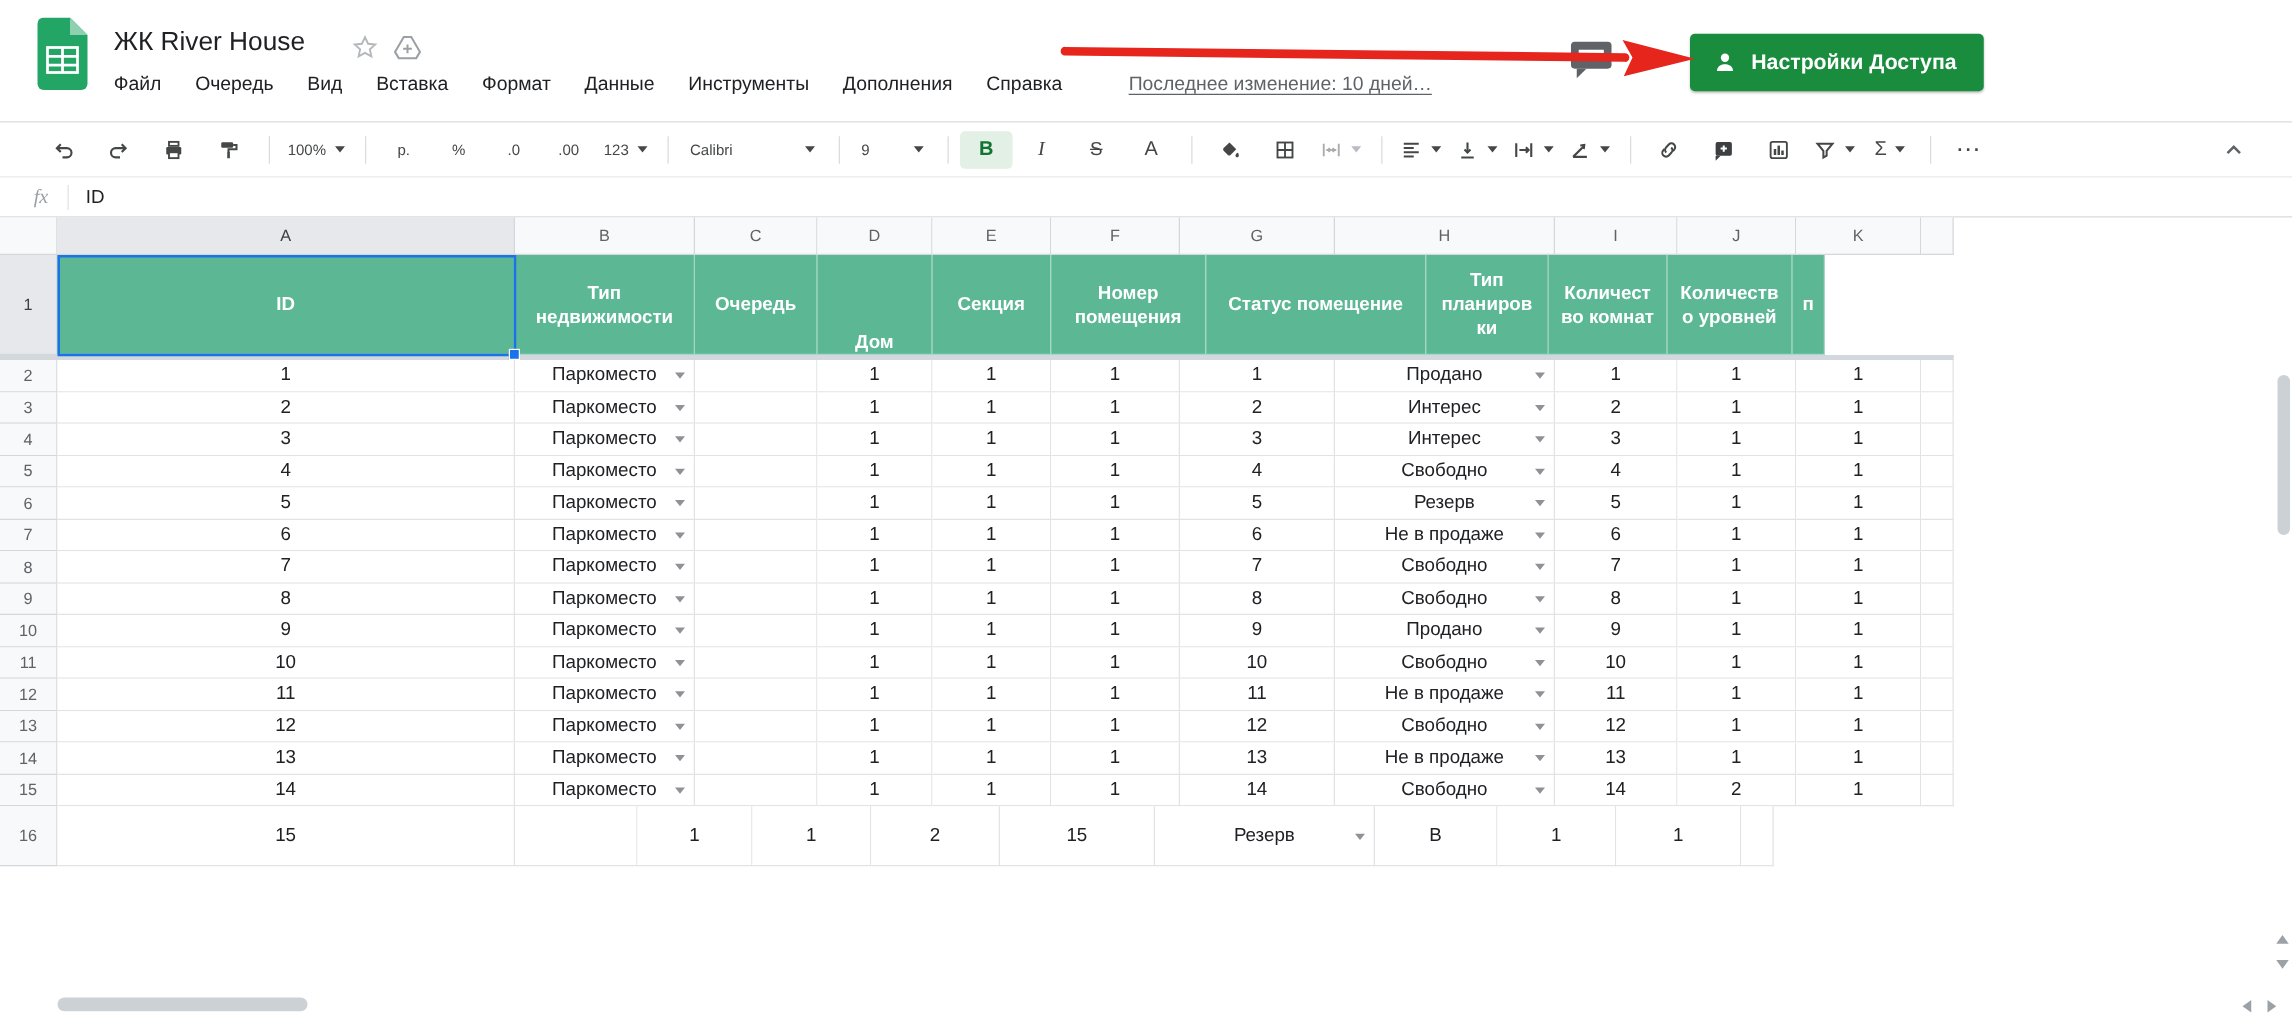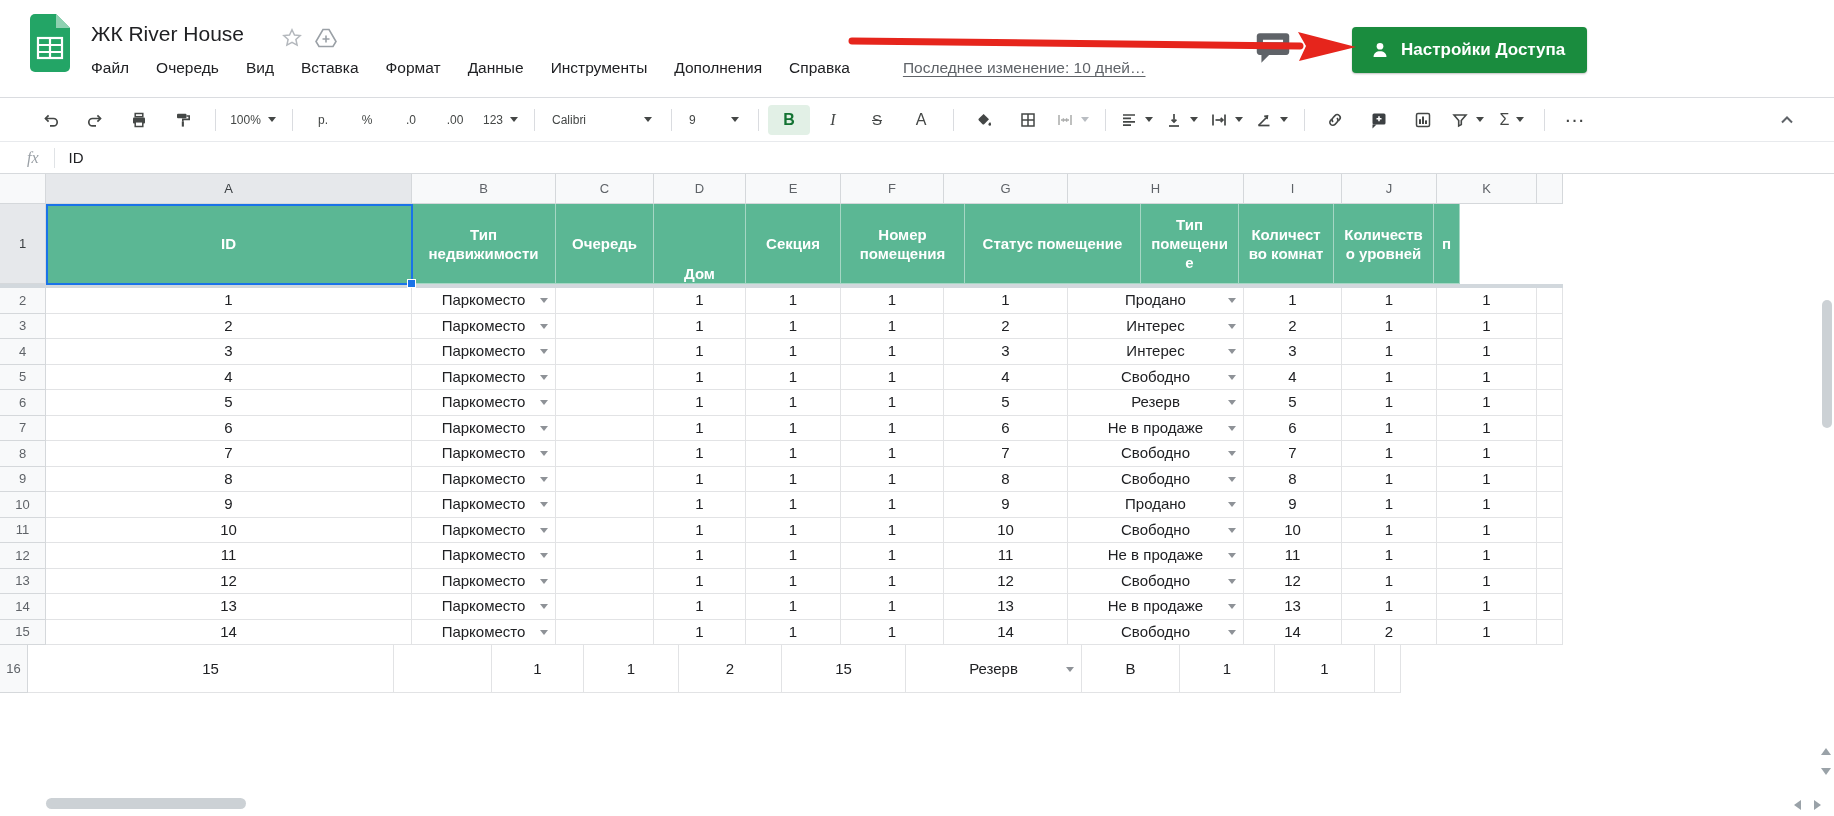--- a/index.html
+++ b/index.html
@@ -359,21 +359,21 @@
         <div class="g-cell g-green" style="width: 95px;">
           <span>Секция</span>
         </div>
         <div class="g-cell g-green" style="width: 124px;">
           <span>Номер помещения</span>
         </div>
         <div class="g-cell g-green" style="width: 176px;">
           <span>Статус помещение</span>
         </div>
         <div class="g-cell g-green" style="width: 98px;">
-          <span>Тип помещение</span>
+          <span>Тип планировки</span>
         </div>
         <div class="g-cell g-green" style="width: 95px;">
           <span>Количество комнат</span>
         </div>
         <div class="g-cell g-green" style="width: 100px;">
           <span>Количество уровней</span>
         </div>
         <div class="g-cell g-green" style="width: 26px;">п</div>
       </div>
       <div class="g-frozen-divider"></div>
@@ -917,21 +917,21 @@
         </div>
         <div class="g-cell g-data" style="width: 95px;">
           <span class="v">2</span>
         </div>
         <div class="g-cell g-data" style="width: 100px;">
           <span class="v">1</span>
         </div>
         <div class="g-cell g-data" style="width: 26px;"></div>
       </div>
       <div class="g-row" style="height: 48px;">
-        <div class="g-cell g-rowhdr" style="width: 28px; text-align: right;">16</div>
+        <div class="g-cell g-rowhdr" style="width: 46px; text-align: right;">16</div>
         <div class="g-cell g-data" style="width: 366px;">
           <span class="v">15</span>
         </div>
         <div class="g-cell g-data" style="width: 98px;">
           <span class="v"></span>
         </div>
         <div class="g-cell g-data" style="width: 92px;">
           <span class="v">1</span>
         </div>
         <div class="g-cell g-data" style="width: 95px;">

